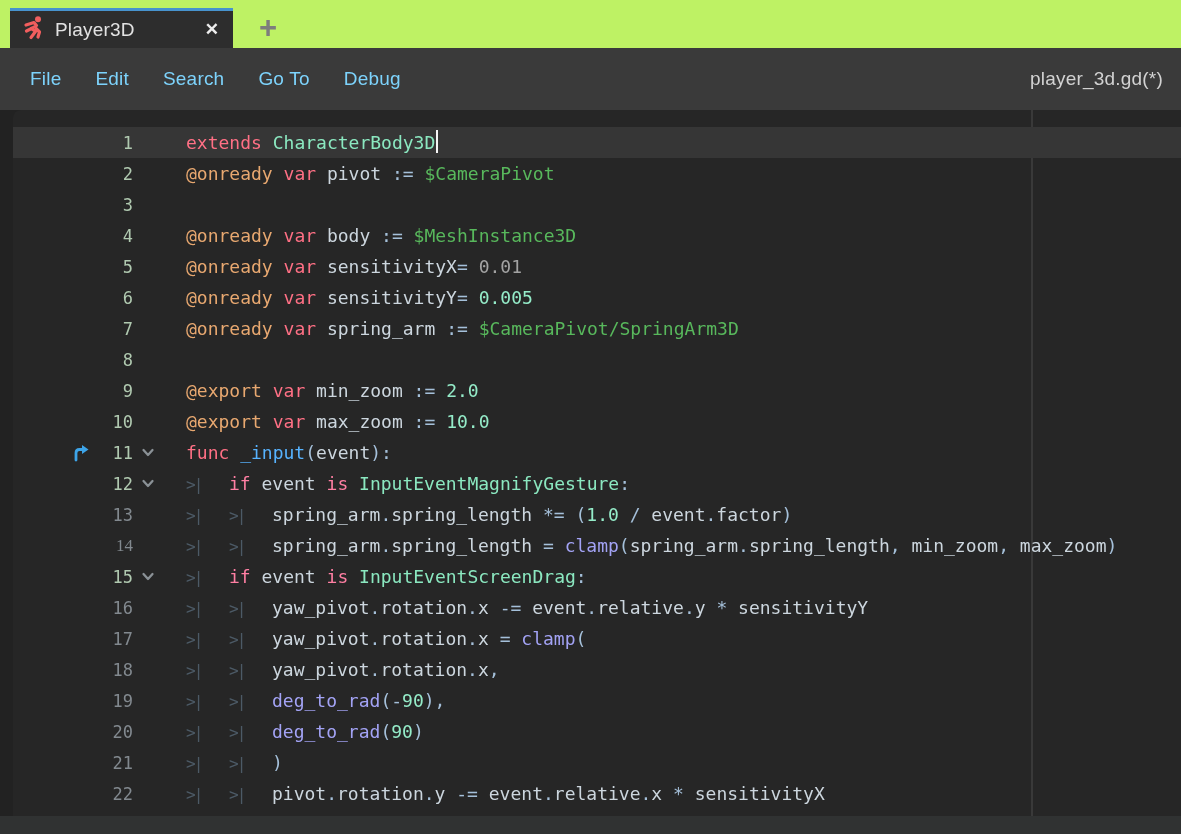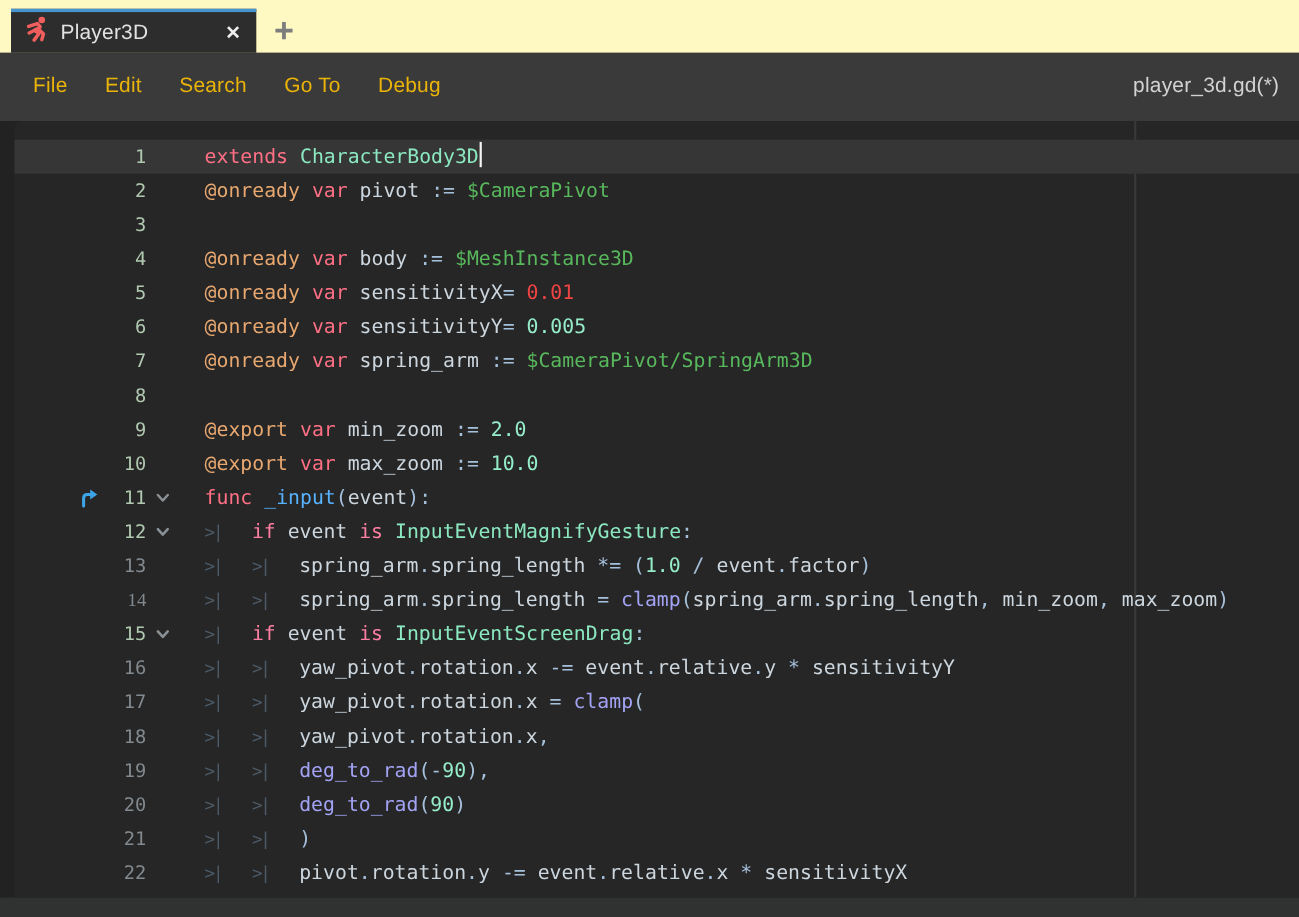--- a/index.html
+++ b/index.html
@@ -1,32 +1,32 @@
 <!DOCTYPE html>
 <html><head>
 <meta charset="utf-8">
 <style>
   * { margin:0; padding:0; box-sizing:border-box; }
   html,body { width:1181px; height:834px; overflow:hidden; }
   body { background:#202020; font-family:"Liberation Sans", sans-serif; }
 
   
-  .tabbar { height:48px; background:#fef9c3; display:flex; align-items:flex-end; }
+  .tabbar { height:48px; background:#bef264; display:flex; align-items:flex-end;gap:10px; }
   .tab { margin:8px 0 0 10px; height:40px; width:223px; background:#2d2d2d;
          border-top:3px solid #4793ce; display:flex; align-items:center;
          padding:0 14px 0 12px; gap:10px; cursor:default; }
   .tab-label { color:#e2e2e2; font-size:19px; flex:1; letter-spacing:.2px; }
   .tab-close { color:#eeeeee; font-size:17px; font-weight:bold; }
   .newtab { color:#7d7d7d; font-size:31px; margin:8px 0 0 16px; height:40px;
             display:flex; align-items:center; font-weight:bold; }
 
   
   .menubar { height:62px; background:#3a3a3a; display:flex; align-items:center;
              padding:0 18px 0 13px; }
-  .menu-item { color:#eab308; font-size:19px; padding:0 17px; letter-spacing:.2px; }
+  .menu-item { color:#7dd3fc; font-size:19px; padding:0 17px; letter-spacing:.2px; }
   .filename { margin-left:auto; color:#d2d2d2; font-size:19px; letter-spacing:.2px; }
 
   
   .editor-wrap { height:706px; background:#222222; padding-left:13px; }
   .editor { height:100%; background:#262626; position:relative;
             border-top-left-radius:8px; overflow:hidden; }
   .guideline { position:absolute; top:0; bottom:0; left:1018px; width:2px;
                background:#393939; }
   .rows { padding-top:17px; position:relative; }
   .row { height:31px; display:flex; align-items:center;
@@ -98,21 +98,21 @@
           <div class="row">
             <span class="slot-icon"></span>
             <span class="slot-num" style="color: rgb(176, 201, 176);">4</span>
             <span class="slot-fold"></span>
             <span class="codecell"><span style="color: rgb(232, 168, 112);">@onready </span><span style="color: rgb(255, 112, 133);">var </span><span style="color: rgb(204, 214, 222);">body </span><span style="color: rgb(165, 192, 218);">:= </span><span style="color: rgb(88, 184, 92);">$MeshInstance3D</span></span>
           </div>
           <div class="row">
             <span class="slot-icon"></span>
             <span class="slot-num" style="color: rgb(176, 201, 176);">5</span>
             <span class="slot-fold"></span>
-            <span class="codecell"><span style="color: rgb(232, 168, 112);">@onready </span><span style="color: rgb(255, 112, 133);">var </span><span style="color: rgb(204, 214, 222);">sensitivityX</span><span style="color: rgb(165, 192, 218);">= </span><span style="color: #ef4444;">0.01</span></span>
+            <span class="codecell"><span style="color: rgb(232, 168, 112);">@onready </span><span style="color: rgb(255, 112, 133);">var </span><span style="color: rgb(204, 214, 222);">sensitivityX</span><span style="color: rgb(165, 192, 218);">= </span><span style="color: #a3a3a3;">0.01</span></span>
           </div>
           <div class="row">
             <span class="slot-icon"></span>
             <span class="slot-num" style="color: rgb(176, 201, 176);">6</span>
             <span class="slot-fold"></span>
             <span class="codecell"><span style="color: rgb(232, 168, 112);">@onready </span><span style="color: rgb(255, 112, 133);">var </span><span style="color: rgb(204, 214, 222);">sensitivityY</span><span style="color: rgb(165, 192, 218);">= </span><span style="color: rgb(149, 236, 201);">0.005</span></span>
           </div>
           <div class="row">
             <span class="slot-icon"></span>
             <span class="slot-num" style="color: rgb(176, 201, 176);">7</span>

